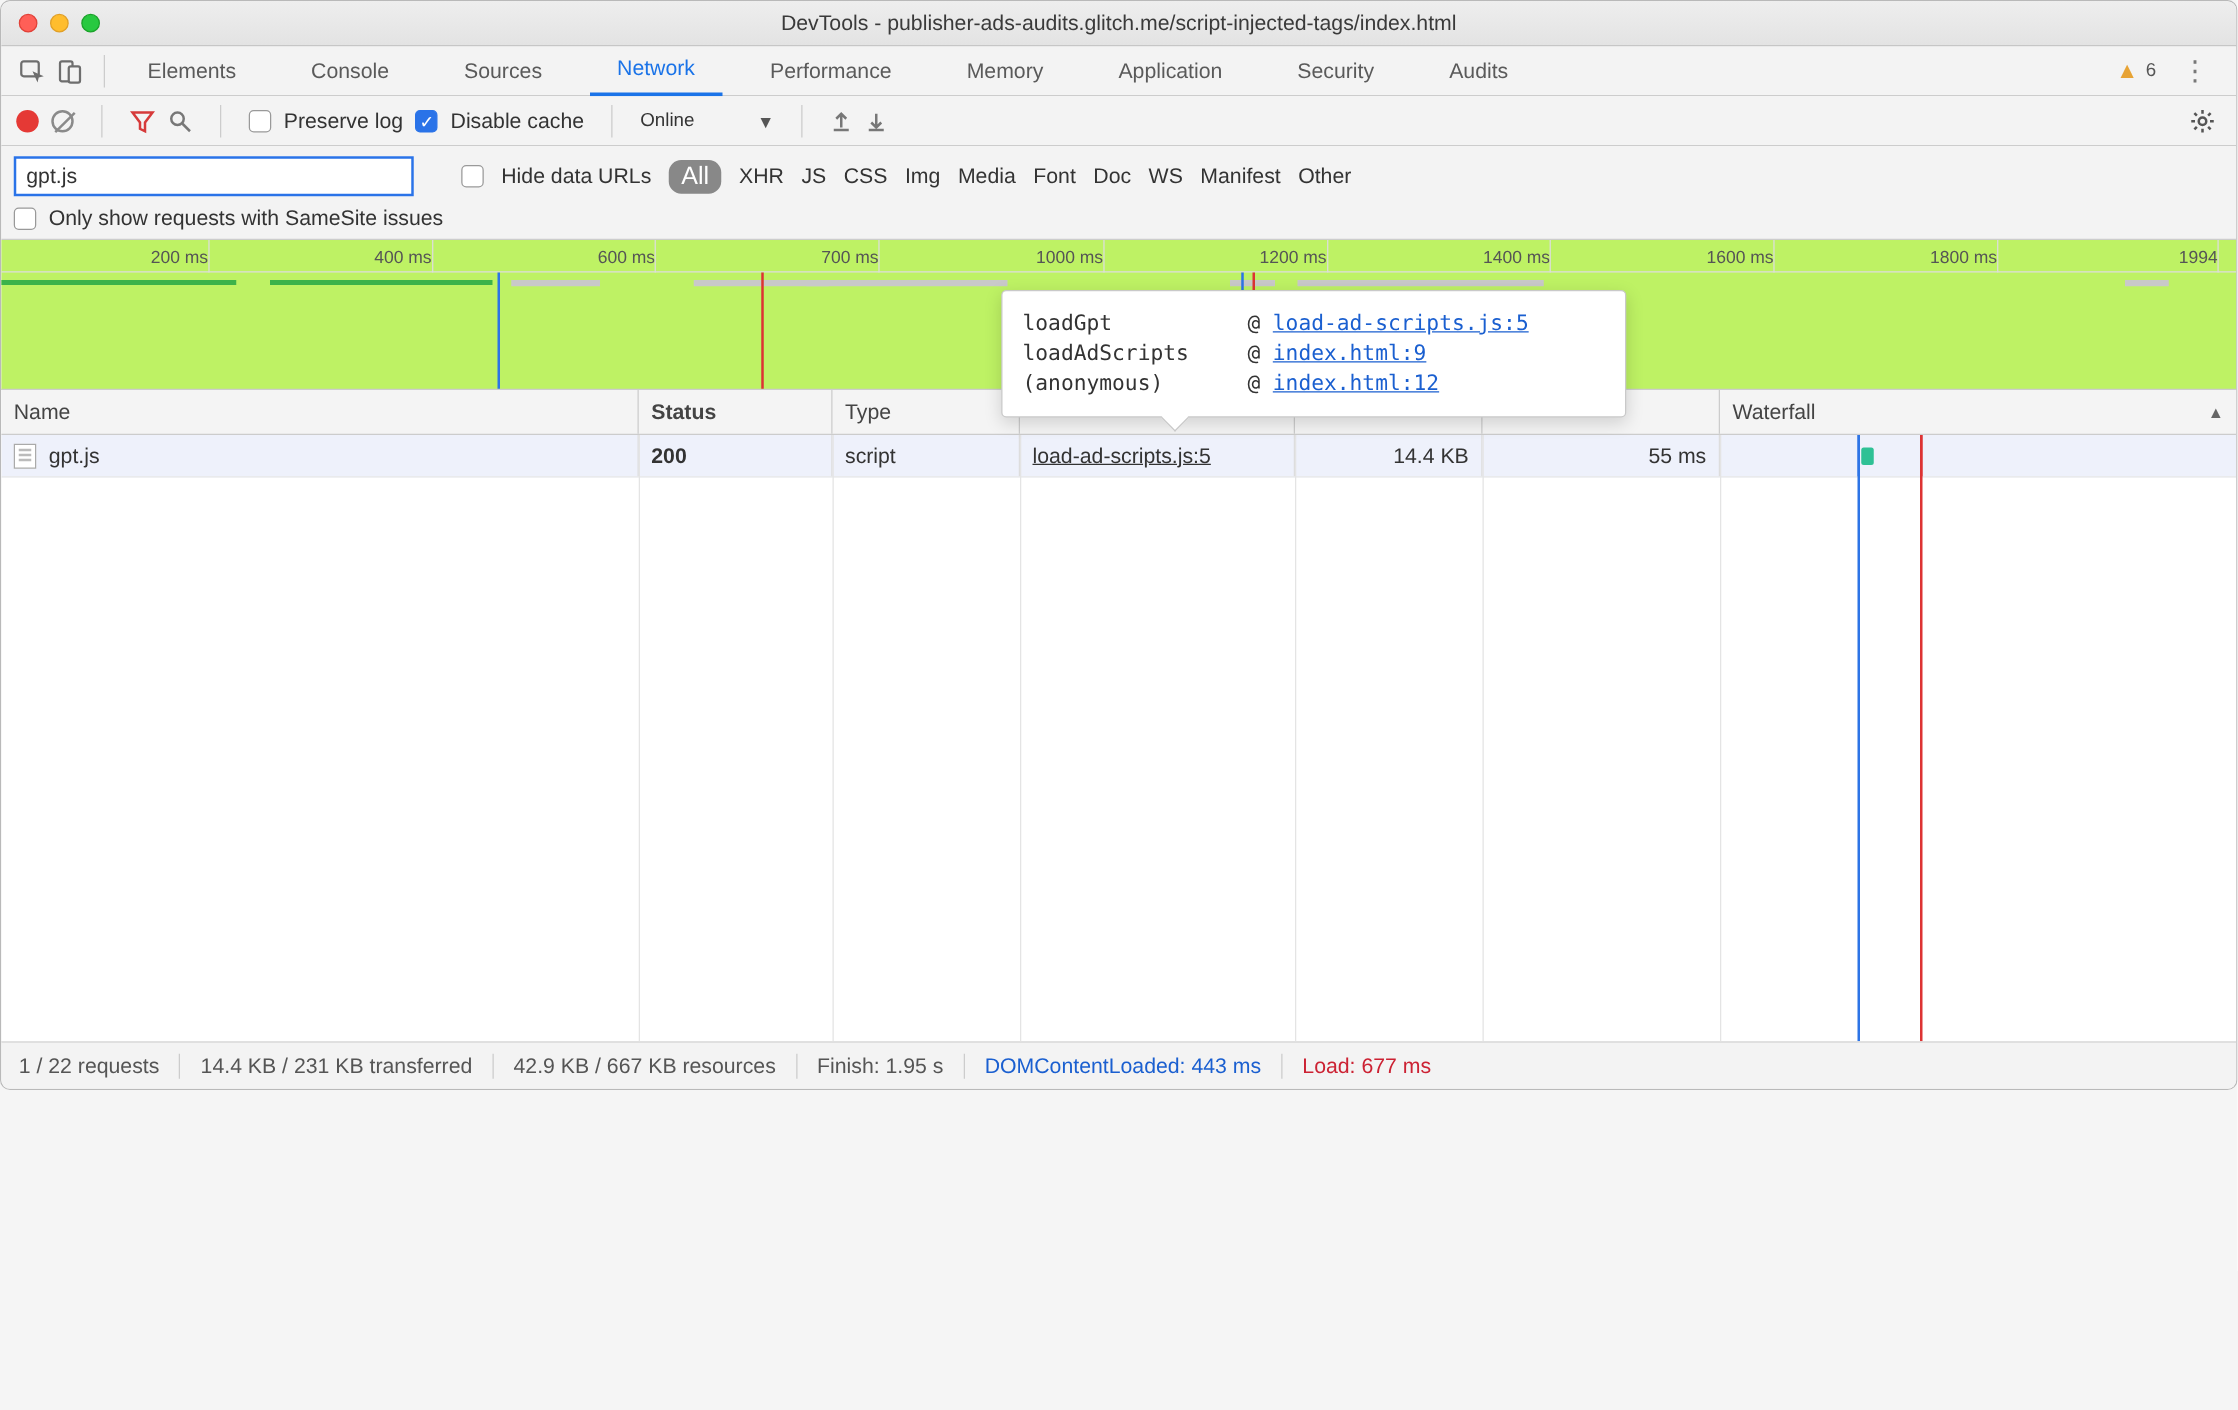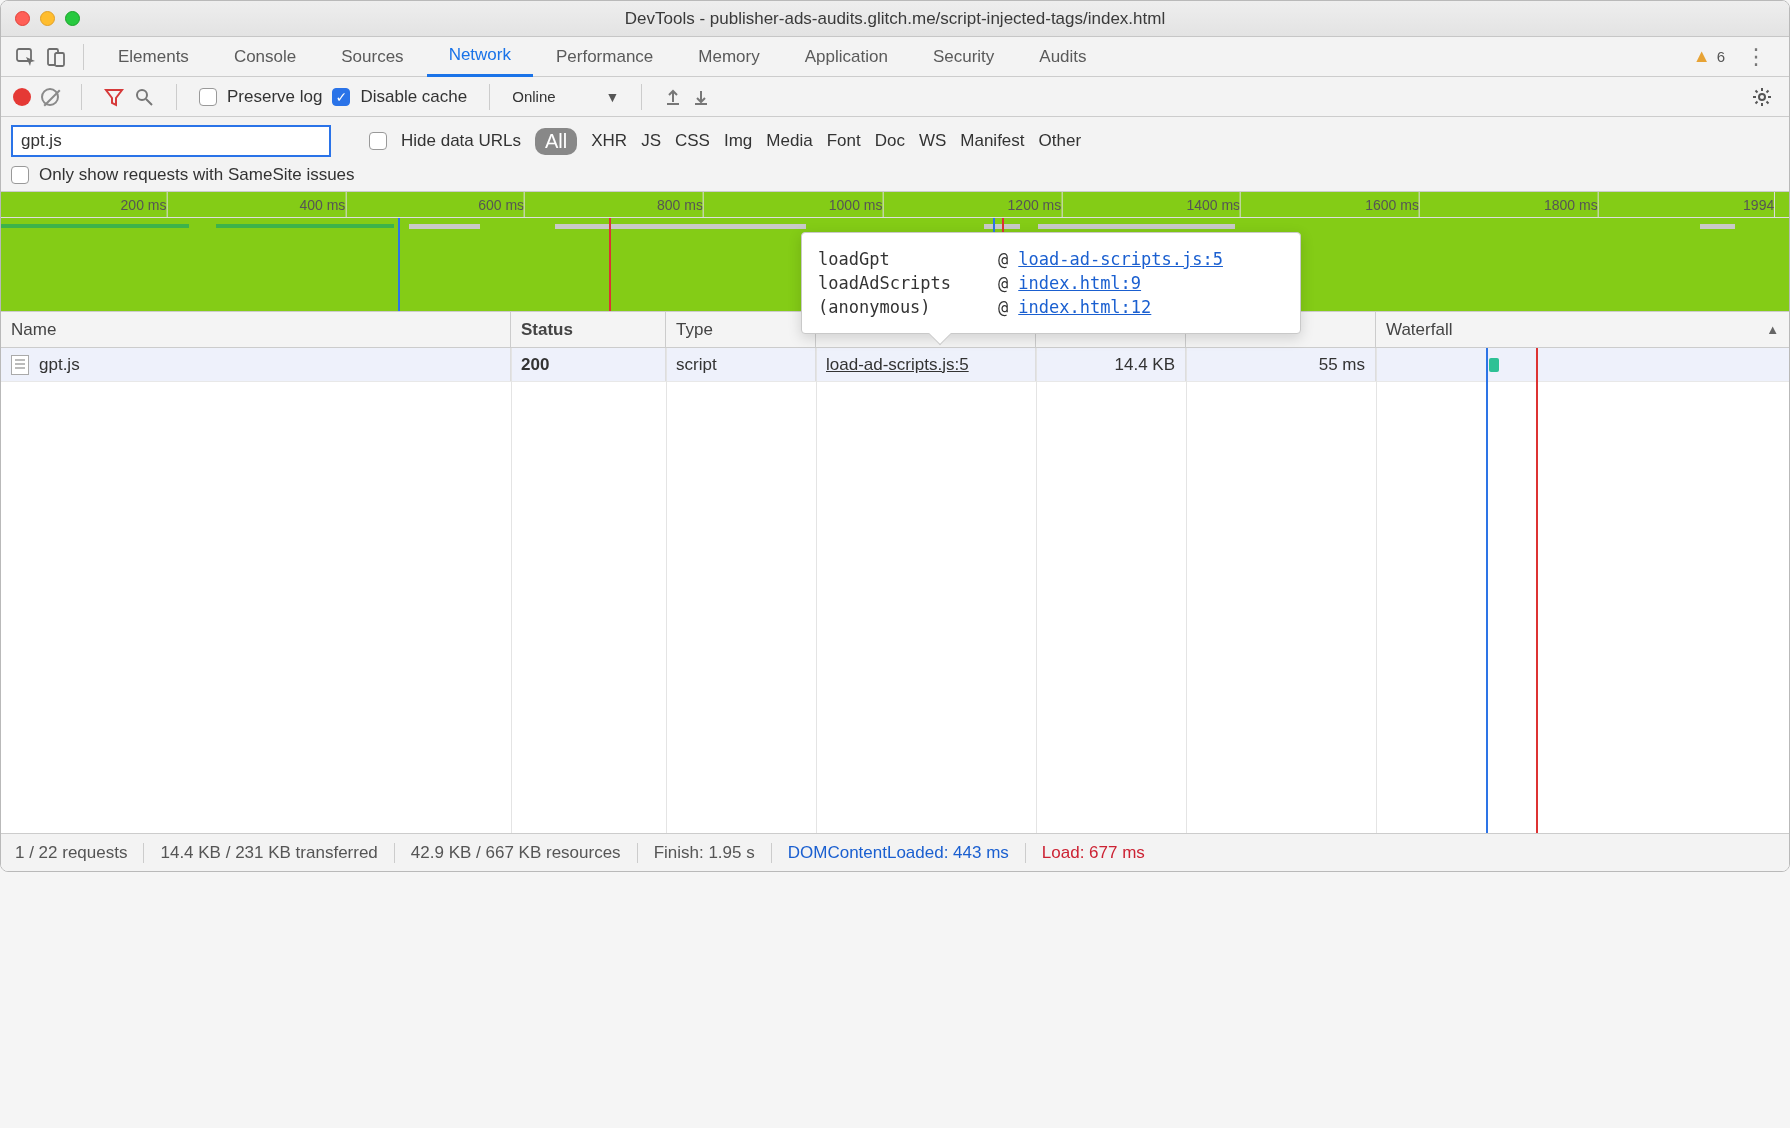--- a/index.html
+++ b/index.html
@@ -44,21 +44,21 @@
   border-bottom: 1px solid #cccccc;
   display: flex;
   align-items: center;
   padding: 0 10px;
 }
 .main-tabs .icon-btn {
   width: 30px; height: 30px; display: flex; align-items: center; justify-content: center;
   color: #6e6e6e; cursor: pointer;
 }
 .vsep { width: 1px; height: 26px; background: #cccccc; margin: 0 12px; }
-.tabs-list { display: flex; gap: 1px; align-items: flex-end; flex: 1; }
+.tabs-list { display: flex; gap: 16px; align-items: flex-end; flex: 1; }
 .tab {
   padding: 0 22px; height: 40px; display: flex; align-items: center;
   color: #5a5a5a; cursor: pointer; font-size: 17px;
 }
 .tab.active { color: #1a73e8; border-bottom: 3px solid #1a73e8; }
 .warn-badge { display: flex; align-items: center; gap: 6px; color: #555; padding-right: 8px; }
 .triangle { color: #e7a335; font-size: 18px; }
 .kebab { padding: 0 12px; color: #777; cursor: pointer; font-size: 22px; }
 
 .toolbar2 {
@@ -91,21 +91,21 @@
 .filterbar-row1 { display:flex; align-items:center; gap: 14px; flex-wrap: wrap; }
 .filter-input {
   width: 320px; height: 32px; border: 2px solid #2a73e8; background:#fff;
   padding: 0 8px; font-size: 17px; color:#333; outline:none;
 }
 .type-pill { background:#888; color:#fff; padding: 2px 10px; border-radius: 10px; font-size: 20px; }
 .type-text { color:#333; font-size:17px; cursor:pointer; }
 .filterbar-row2 { display:flex; align-items:center; gap:10px; margin-top: 8px; }
 
 .timeline {
-  height: 120px; background: #84cc16; border-bottom: 1px solid #cccccc; position: relative;
+  height: 120px; background: #bef264; border-bottom: 1px solid #cccccc; position: relative;
   display:flex; flex-direction:column;
 }
 .time-ruler { height: 26px; border-bottom: 1px solid #ddd; position: relative; }
 .tick { position:absolute; top:5px; font-size:14px; color:#555; transform: translateX(-90%);}
 .tick::after { content:""; position:absolute; left:calc(100%); top:-5px; width:1px; height:26px; background:#ddd; }
 .timeline-body { flex:1; position:relative; }
 .bar { position:absolute; height:4px; }
 .bar.green { top: 6px; background:#3cb34a; }
 .bar.grey { top: 6px; height:5px; background:#c9c9c9; }
 .vline { position:absolute; top:0; bottom:0; width:2px; }
@@ -280,21 +280,21 @@
       <span class="chk"></span>
       <span class="lbl">Only show requests with SameSite issues</span>
     </div>
   </div>
 
   <div class="timeline">
     <div class="time-ruler">
       <span class="tick" style="left:9%">200 ms</span>
       <span class="tick" style="left:19%">400 ms</span>
       <span class="tick" style="left:29%">600 ms</span>
-      <span class="tick" style="left:39%">800 ms</span>
+      <span class="tick" style="left:39%">700 ms</span>
       <span class="tick" style="left:49%">1000 ms</span>
       <span class="tick" style="left:59%">1200 ms</span>
       <span class="tick" style="left:69%">1400 ms</span>
       <span class="tick" style="left:79%">1600 ms</span>
       <span class="tick" style="left:89%">1800 ms</span>
       <span class="tick" style="left:99%">1994</span>
     </div>
     <div class="timeline-body">
       <div class="bar green" style="left:0%; width:10.5%"></div>
       <div class="bar green" style="left:12%; width:10%"></div>

